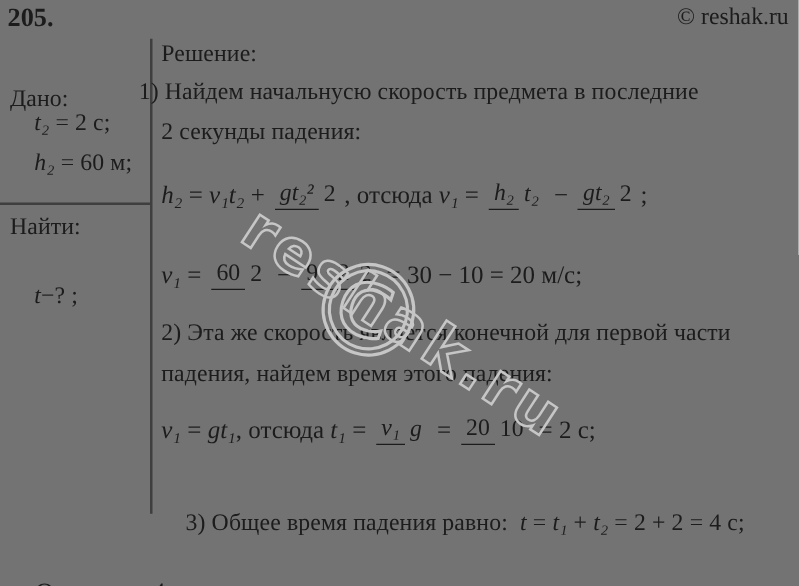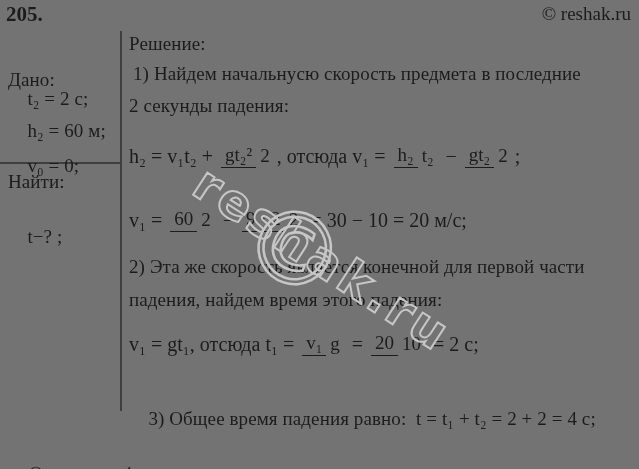--- a/index.html
+++ b/index.html
@@ -4,21 +4,21 @@
 <style>
   html,body{margin:0;padding:0;background:#ffffff;}
   .page{
     position:relative;width:639px;height:469px;background:#737373;
     font-family:"Liberation Serif","DejaVu Serif",serif;color:#1c1c1c;
     overflow:hidden;
   }
   .abs{position:absolute;}
   .tline{font-size:19px;line-height:1.25;white-space:pre;letter-spacing:0.1px;}
   .tok{white-space:pre;}
-  .it{}
+  .it{font-style:italic;}
   .problem-no{left:6px;top:2px;font-size:21px;font-weight:bold;}
   .brand{right:8px;top:3px;font-size:19px;margin-left:32px;}
   .vline{left:120px;top:31px;width:2px;height:380px;background:#3f3f3f;}
   .hline{left:0px;top:162px;width:121px;height:2px;background:#3f3f3f;}
   
   .fx{display:flex;align-items:center;font-size:20px;line-height:1.1;}
   .frac{display:inline-flex;flex-direction:row;align-items:center;
         margin:0 3px;font-size:19px;line-height:1.2;text-align:center;}
   .frac .num{border-bottom:1.5px solid #1c1c1c;padding:0 4px;}
   .frac .den{padding:0 4px;}
@@ -48,30 +48,27 @@
   <div class="abs vline"></div>
   <div class="abs hline"></div>
 
   <div class="abs content tline" style="left:8px;top:32px;margin-top:36px;">Дано:</div>
   <div class="abs content tline" style="left:8px;top:63px;">
     <span class="tok it">t₂</span><span class="tok"> = 2 с;</span>
   </div>
   <div class="abs content tline" style="left:8px;top:95px;">
     <span class="tok it">h₂</span><span class="tok"> = 60 м;</span>
   </div>
-  <div class="abs content tline" style="left:8px;top:130px;">
-    <span class="tok it">v₀</span><span class="tok"> = 0;</span>
-  </div>
   <div class="abs content tline" style="left:8px;top:170px;">Найти:</div>
   <div class="abs content tline" style="left:8px;top:201px;">
     <span class="tok it">t</span><span class="tok">−? ;</span>
   </div>
 
   <div class="abs content tline" style="left:129px;top:32px;">Решение:</div>
-  <div class="abs content tline" style="left:133px;top:62px;">1) Найдем начальнусю скорость предмета в последние</div>
+  <div class="abs content tline" style="left:111px;top:62px;">1) Найдем начальнусю скорость предмета в последние</div>
   <div class="abs content tline" style="left:129px;top:94px;">2 секунды падения:</div>
 
   <div class="abs content fx" style="left:129px;top:124px;height:64px;">
     <span class="tok it">h₂</span>
     <span class="tok"> = </span>
     <span class="tok it">v₁t₂</span>
     <span class="tok"> + </span>
     <span class="frac">
       <span class="num it">gt₂²</span>
       <span class="den">2</span>

